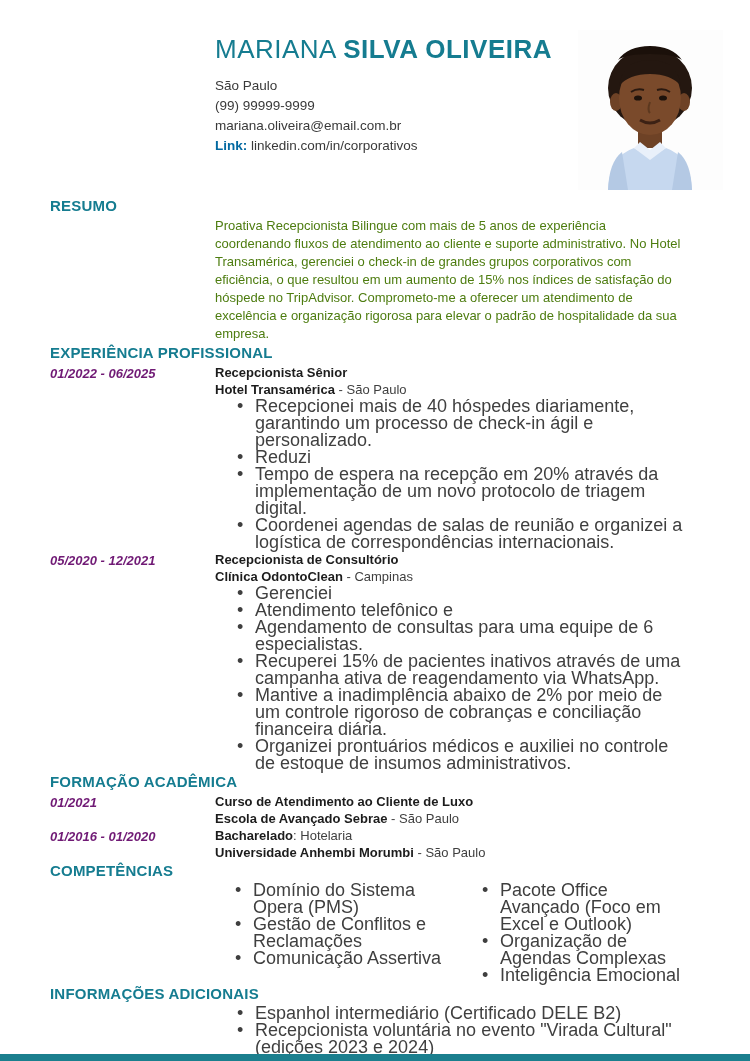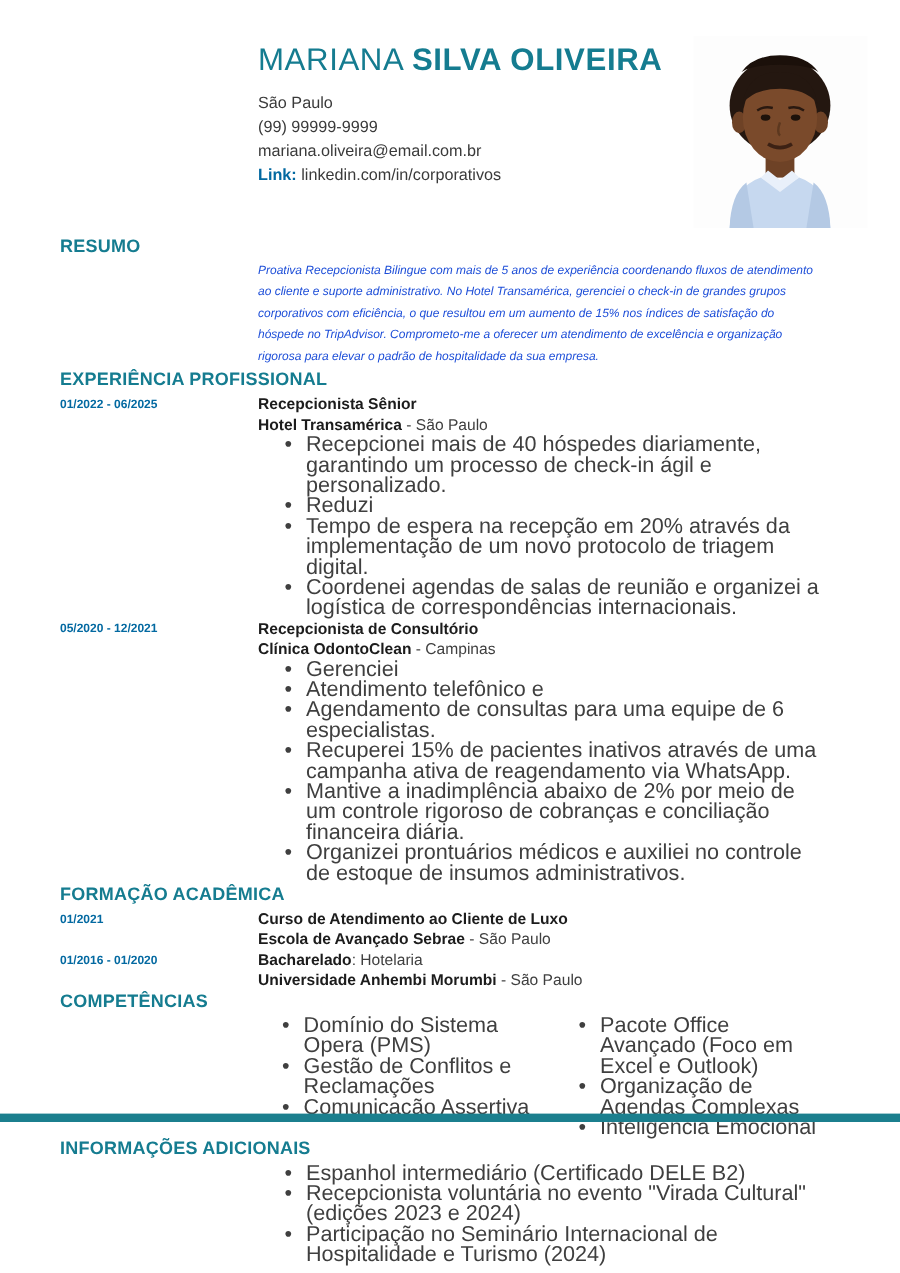--- a/index.html
+++ b/index.html
@@ -4,40 +4,40 @@
 <style>
   * { margin:0; padding:0; box-sizing:border-box; }
   html,body { background:#ffffff; }
   body {
     width:750px; height:1061px;
     font-family:"Liberation Sans", sans-serif;
     color:#3f3f3f;
     position:relative;
     overflow:hidden;
   }
-  .page { position:relative; width:750px; height:935px; padding:30px 65px 0 50px; }
+  .page { position:relative; width:750px; height:1061px; padding:30px 65px 0 50px; }
 
   
   .header-text { margin-left:165px; padding-top:4px; }
   h1 { font-size:26px; line-height:30px; letter-spacing:0.5px; color:#157c90; font-weight:400; white-space:nowrap; }
   h1 .name-last { font-weight:700; }
   .contact { margin-top:12px; font-size:13.5px; line-height:20px; color:#3a3a3a; }
   .contact .b { font-weight:700; color:#0369a1; }
 
   .photo { position:absolute; left:578px; top:30px; width:145px; height:160px; overflow:hidden; background:#fdfdfd; }
 
   
   h2 { font-size:15px; line-height:16px; font-weight:700; color:#157c90; letter-spacing:0.2px; margin-bottom:3px; }
   .sec-resumo h2 { margin-top:42px; }
   .sec { margin-top:2px; }
 
   .row { display:grid; grid-template-columns:165px 1fr; }
-  .date { font-size:10px; font-weight:700; color:#0369a1; line-height:17px; padding-top:1px; }
+  .date { font-size:13px; font-weight:700; color:#701a75; line-height:17px; padding-top:1px;font-style:italic; }
 
-  .para { font-size:10px; line-height:18px; color:#1d4ed8;font-style:italic; }
+  .para { font-size:13px; line-height:18px; color:#4d7c0f; }
 
   .entry-line { font-size:13px; line-height:17px; }
   .bold { font-weight:700; color:#1c1c1c; }
 
   ul { list-style:none; font-size:18px; line-height:17px; }
   li { position:relative; padding-left:40px; }
   li::before { content:"\2022"; position:absolute; left:22px; top:0; color:#3f3f3f; }
 
   .skills { display:grid; grid-template-columns:247px 1fr; }
   .skills ul li { padding-left:38px; }

